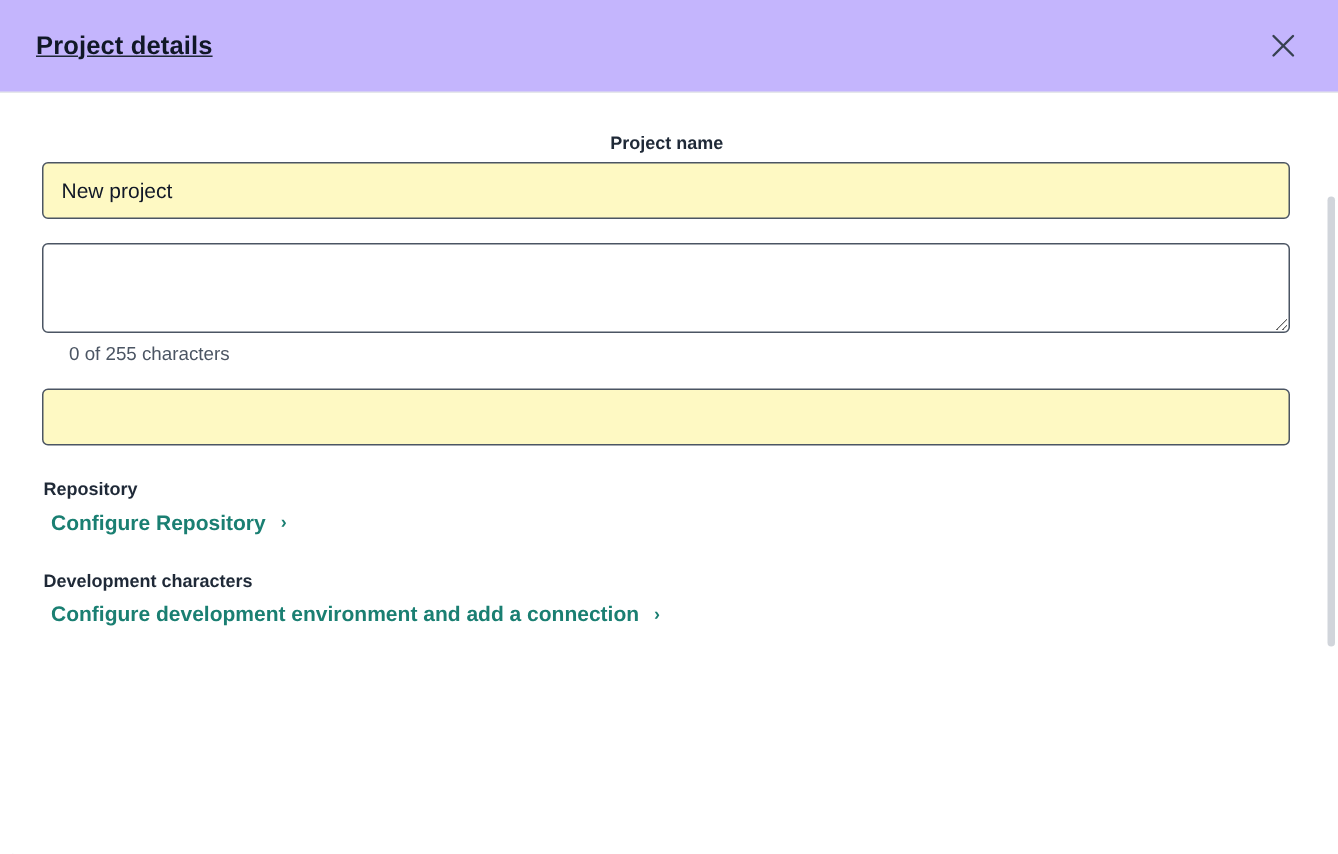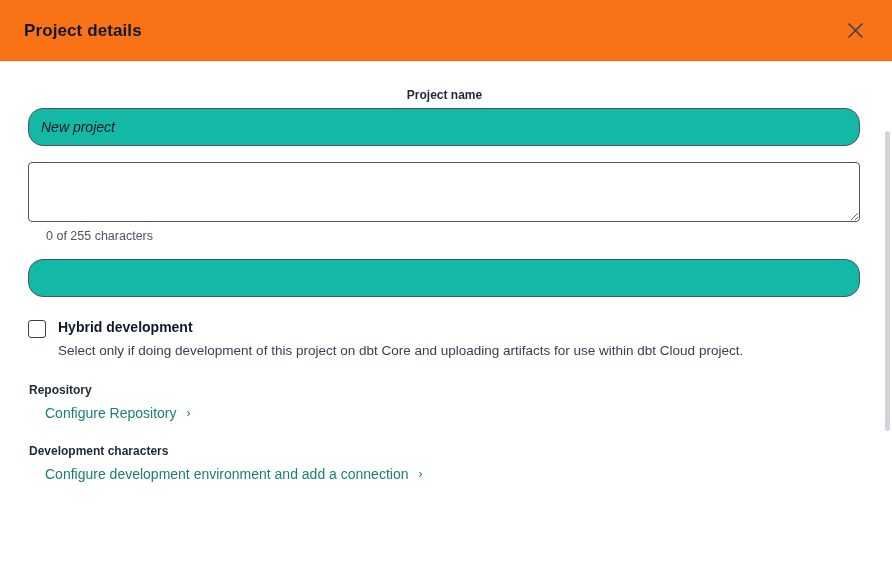--- a/index.html
+++ b/index.html
@@ -54,21 +54,22 @@
     flex-direction: column;
   }
   .modal-header {
     height: 62px;
     min-height: 62px;
     border-bottom: 1px solid #e5e7eb;
     display: flex;
     align-items: center;
     padding: 0 22px 0 24px;
     box-sizing: border-box;
-    background: #f97316;
+    background: #c4b5fd;
+    text-decoration: underline;
   }
   .modal-title {
     font-size: 17px;
     font-weight: bold;
     color: #111827;
     letter-spacing: 0.1px;
   }
   .header-spacer { flex: 1; }
   .close-btn {
     width: 30px;
@@ -104,28 +105,27 @@
     color: #1f2937;
     margin-bottom: 6px;
     margin-left: 1px;
     text-align: center;
   }
   .text-input {
     width: 832px;
     height: 38px;
     box-sizing: border-box;
     border: 1px solid #4b5563;
-    border-radius: 15px;
+    border-radius: 4px;
     padding: 0 12px;
     font-size: 14px;
     color: #111827;
     font-family: "Liberation Sans", sans-serif;
-    background: #14b8a6;
+    background: #fef9c3;
     outline: none;
-    font-style: italic;
   }
   .text-area {
     width: 832px;
     height: 60px;
     box-sizing: border-box;
     border: 1px solid #4b5563;
     border-radius: 4px;
     padding: 8px 12px;
     font-size: 14px;
     color: #111827;
@@ -184,21 +184,22 @@
     margin-left: 1px;
     display: block;
   }
   .config-link {
     font-size: 14px;
     color: #1a7f72;
     text-decoration: none;
     display: inline-flex;
     align-items: center;
     cursor: pointer;
-    margin-left: 17px;
+    margin-left: 6px;
+    font-weight: bold;
   }
   .chevron {
     margin-left: 10px;
     font-size: 12px;
     color: #1a7f72;
     line-height: 1;
   }
 
   
   .scroll-track {
@@ -256,27 +257,20 @@
 
     <div class="field">
       <textarea class="text-area" placeholder="" style=""></textarea>
       <div class="helper-text">0 of 255 characters</div>
     </div>
 
     <div class="field">
       <input class="text-input" type="text" value="" style="">
     </div>
 
-    <div class="checkbox-row">
-      <div class="checkbox-box"></div>
-      <div class="checkbox-texts">
-        <span class="checkbox-title">Hybrid development</span>
-        <span class="checkbox-desc">Select only if doing development of this project on dbt Core and uploading artifacts for use within dbt Cloud project.</span>
-      </div>
-    </div>
 
     <div class="link-group">
       <span class="group-label">Repository</span>
       <a class="config-link">
         <span>Configure Repository</span>
         <span class="chevron">›</span>
       </a>
     </div>
 
     <div class="link-group">

